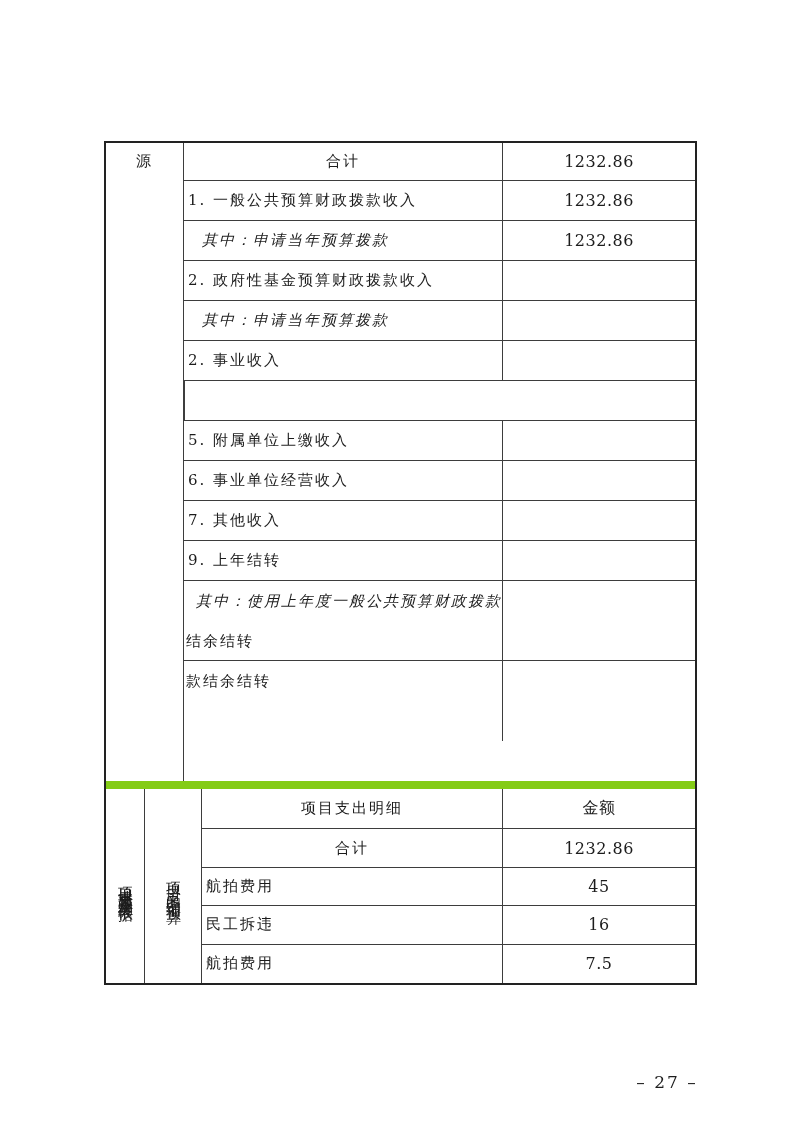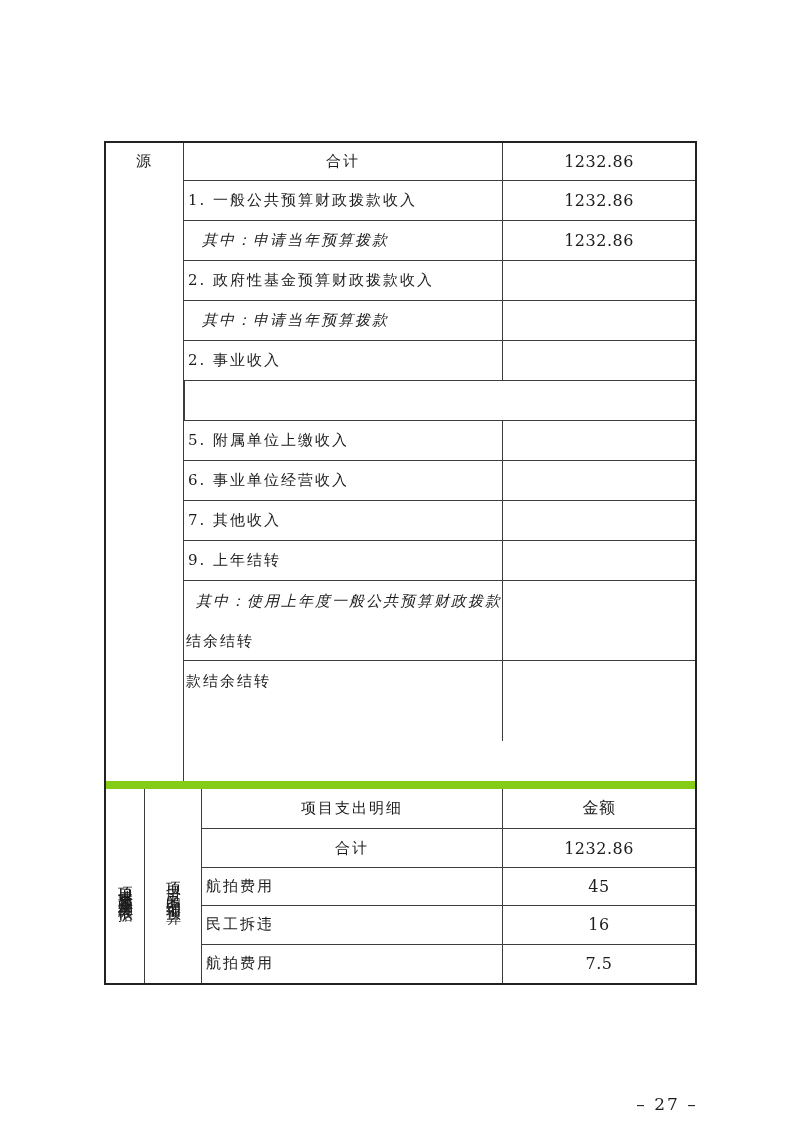--- a/index.html
+++ b/index.html
@@ -79,21 +79,21 @@
     font-size:16px;
     letter-spacing:0.5px;
   }
   .cell-wrap { display:block; padding-left:0; }
   .wline { height:40px; line-height:40px; white-space:nowrap; padding-left:2px; }
   .wline.pad12 { padding-left:12px;font-style:italic; }
   .wline.pad62 { padding-left:62px; }
 
   .page-number {
     position:absolute;
-    left:622px; top:1094px;
+    left:622px; top:1072px;
     width:90px;
     text-align:center;
     font-size:17px;
     letter-spacing:2px;
     color:#1c1c1c;
   }
 </style>
 </head>
 <body>
 

